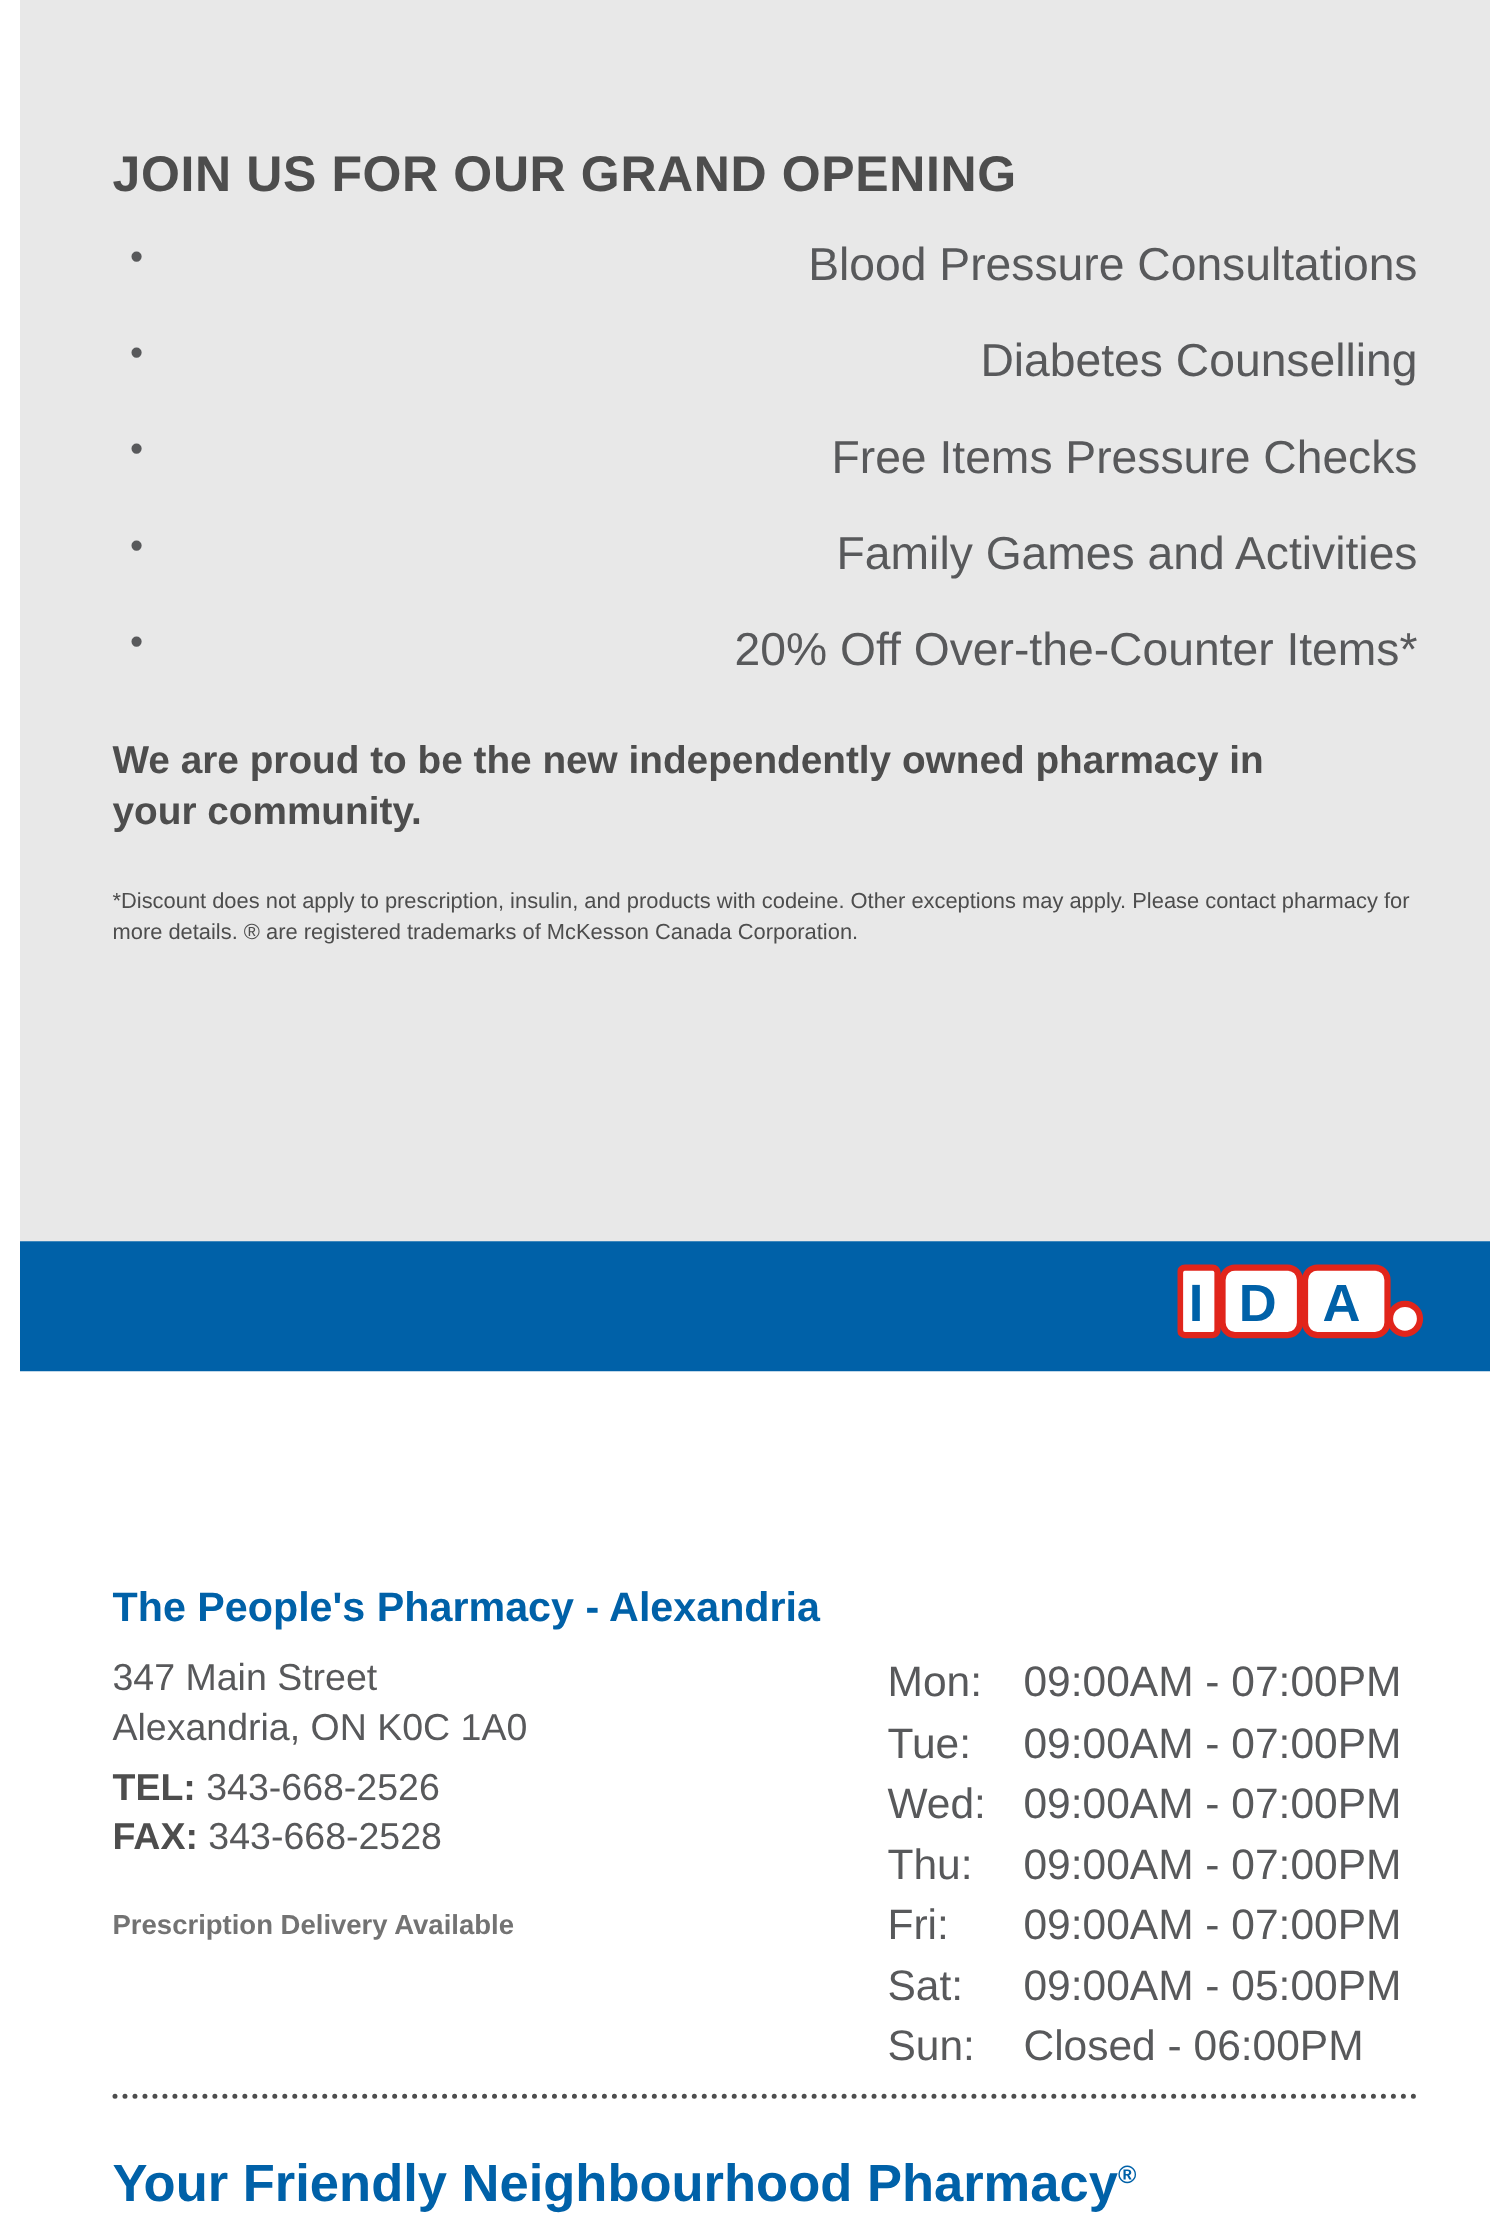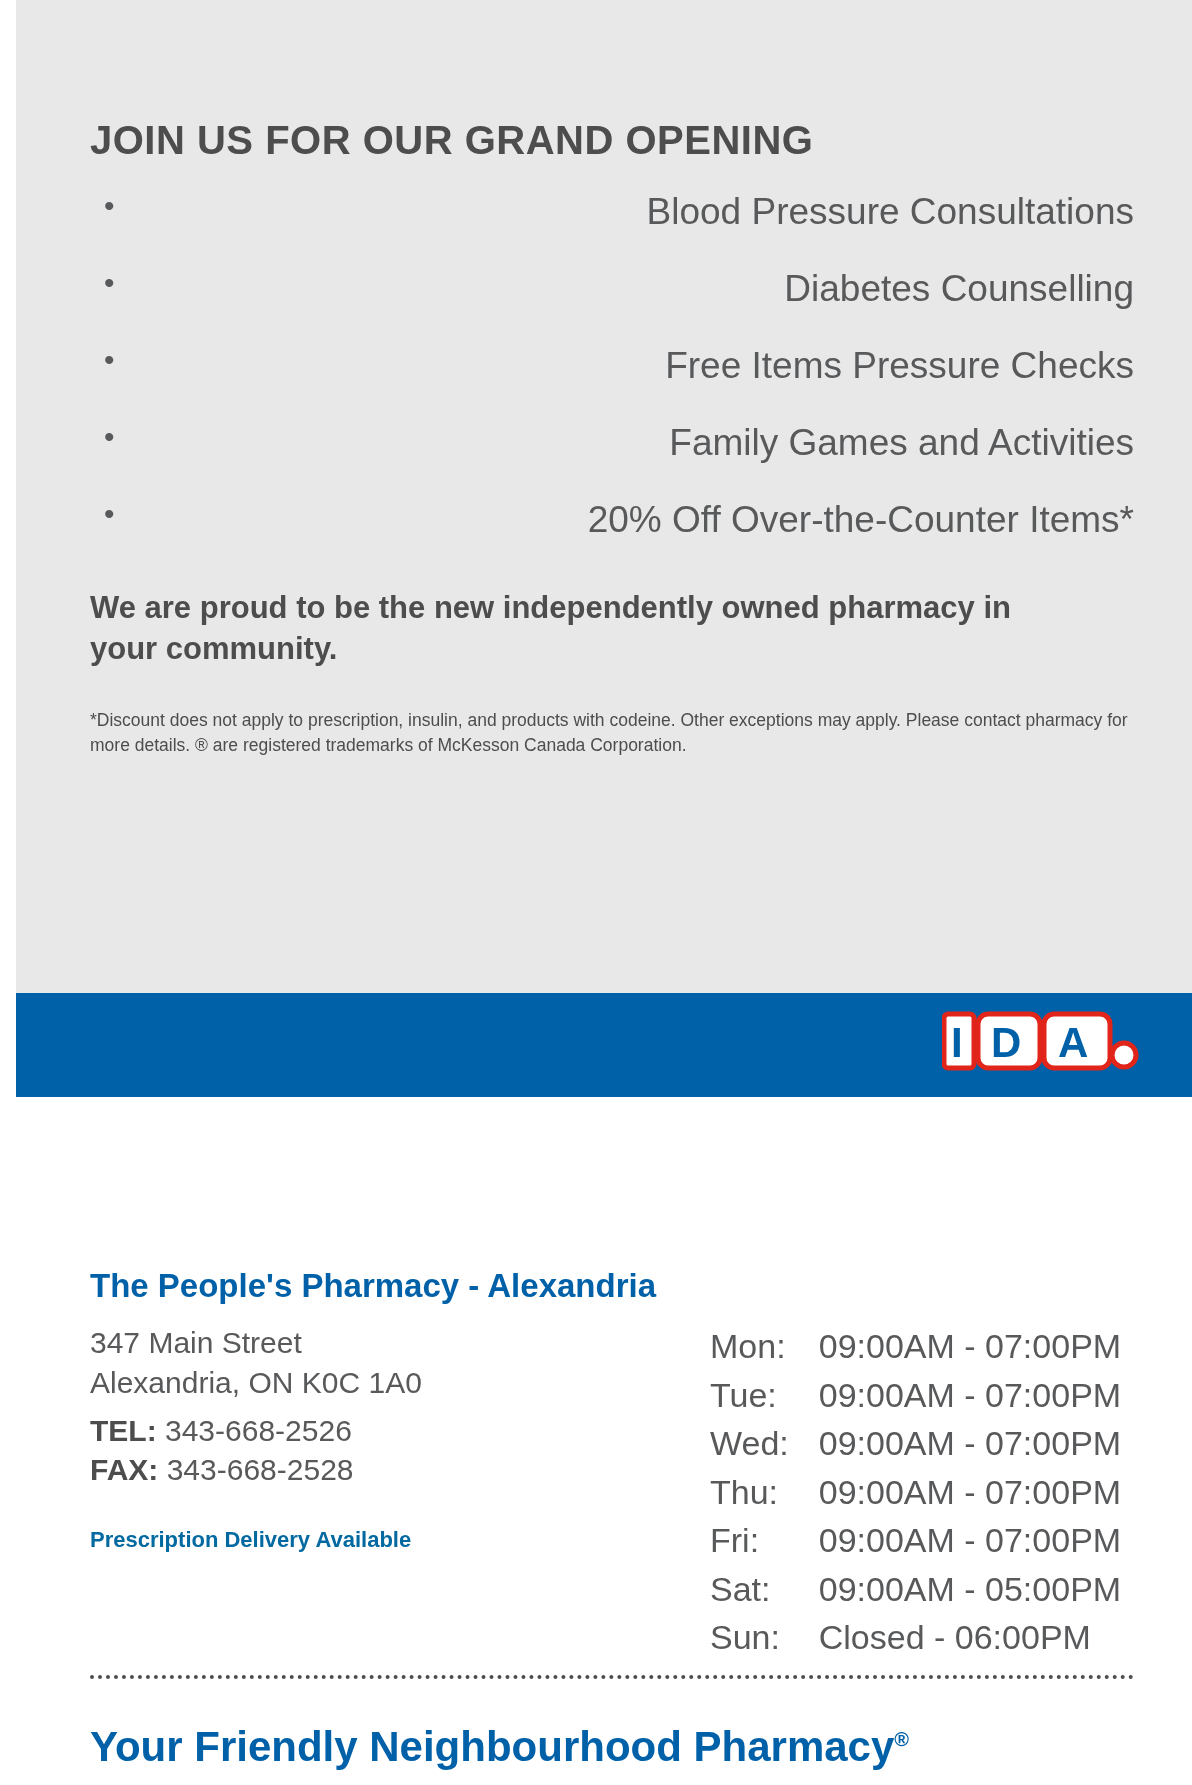--- a/index.html
+++ b/index.html
@@ -129,21 +129,21 @@
     line-height: 1.28;
   }
   .contact-line b {
     color: #4d4d4d;
     font-weight: bold;
   }
   .delivery {
     margin-top: 38px;
     font-size: 22px;
     font-weight: bold;
-    color: #0369a1;
+    color: #737373;
   }
   .store-right {
     flex: 1;
     padding-top: 2px;
   }
   table.hours {
     border-collapse: collapse;
     font-size: 34px;
     color: #58595b;
   }

